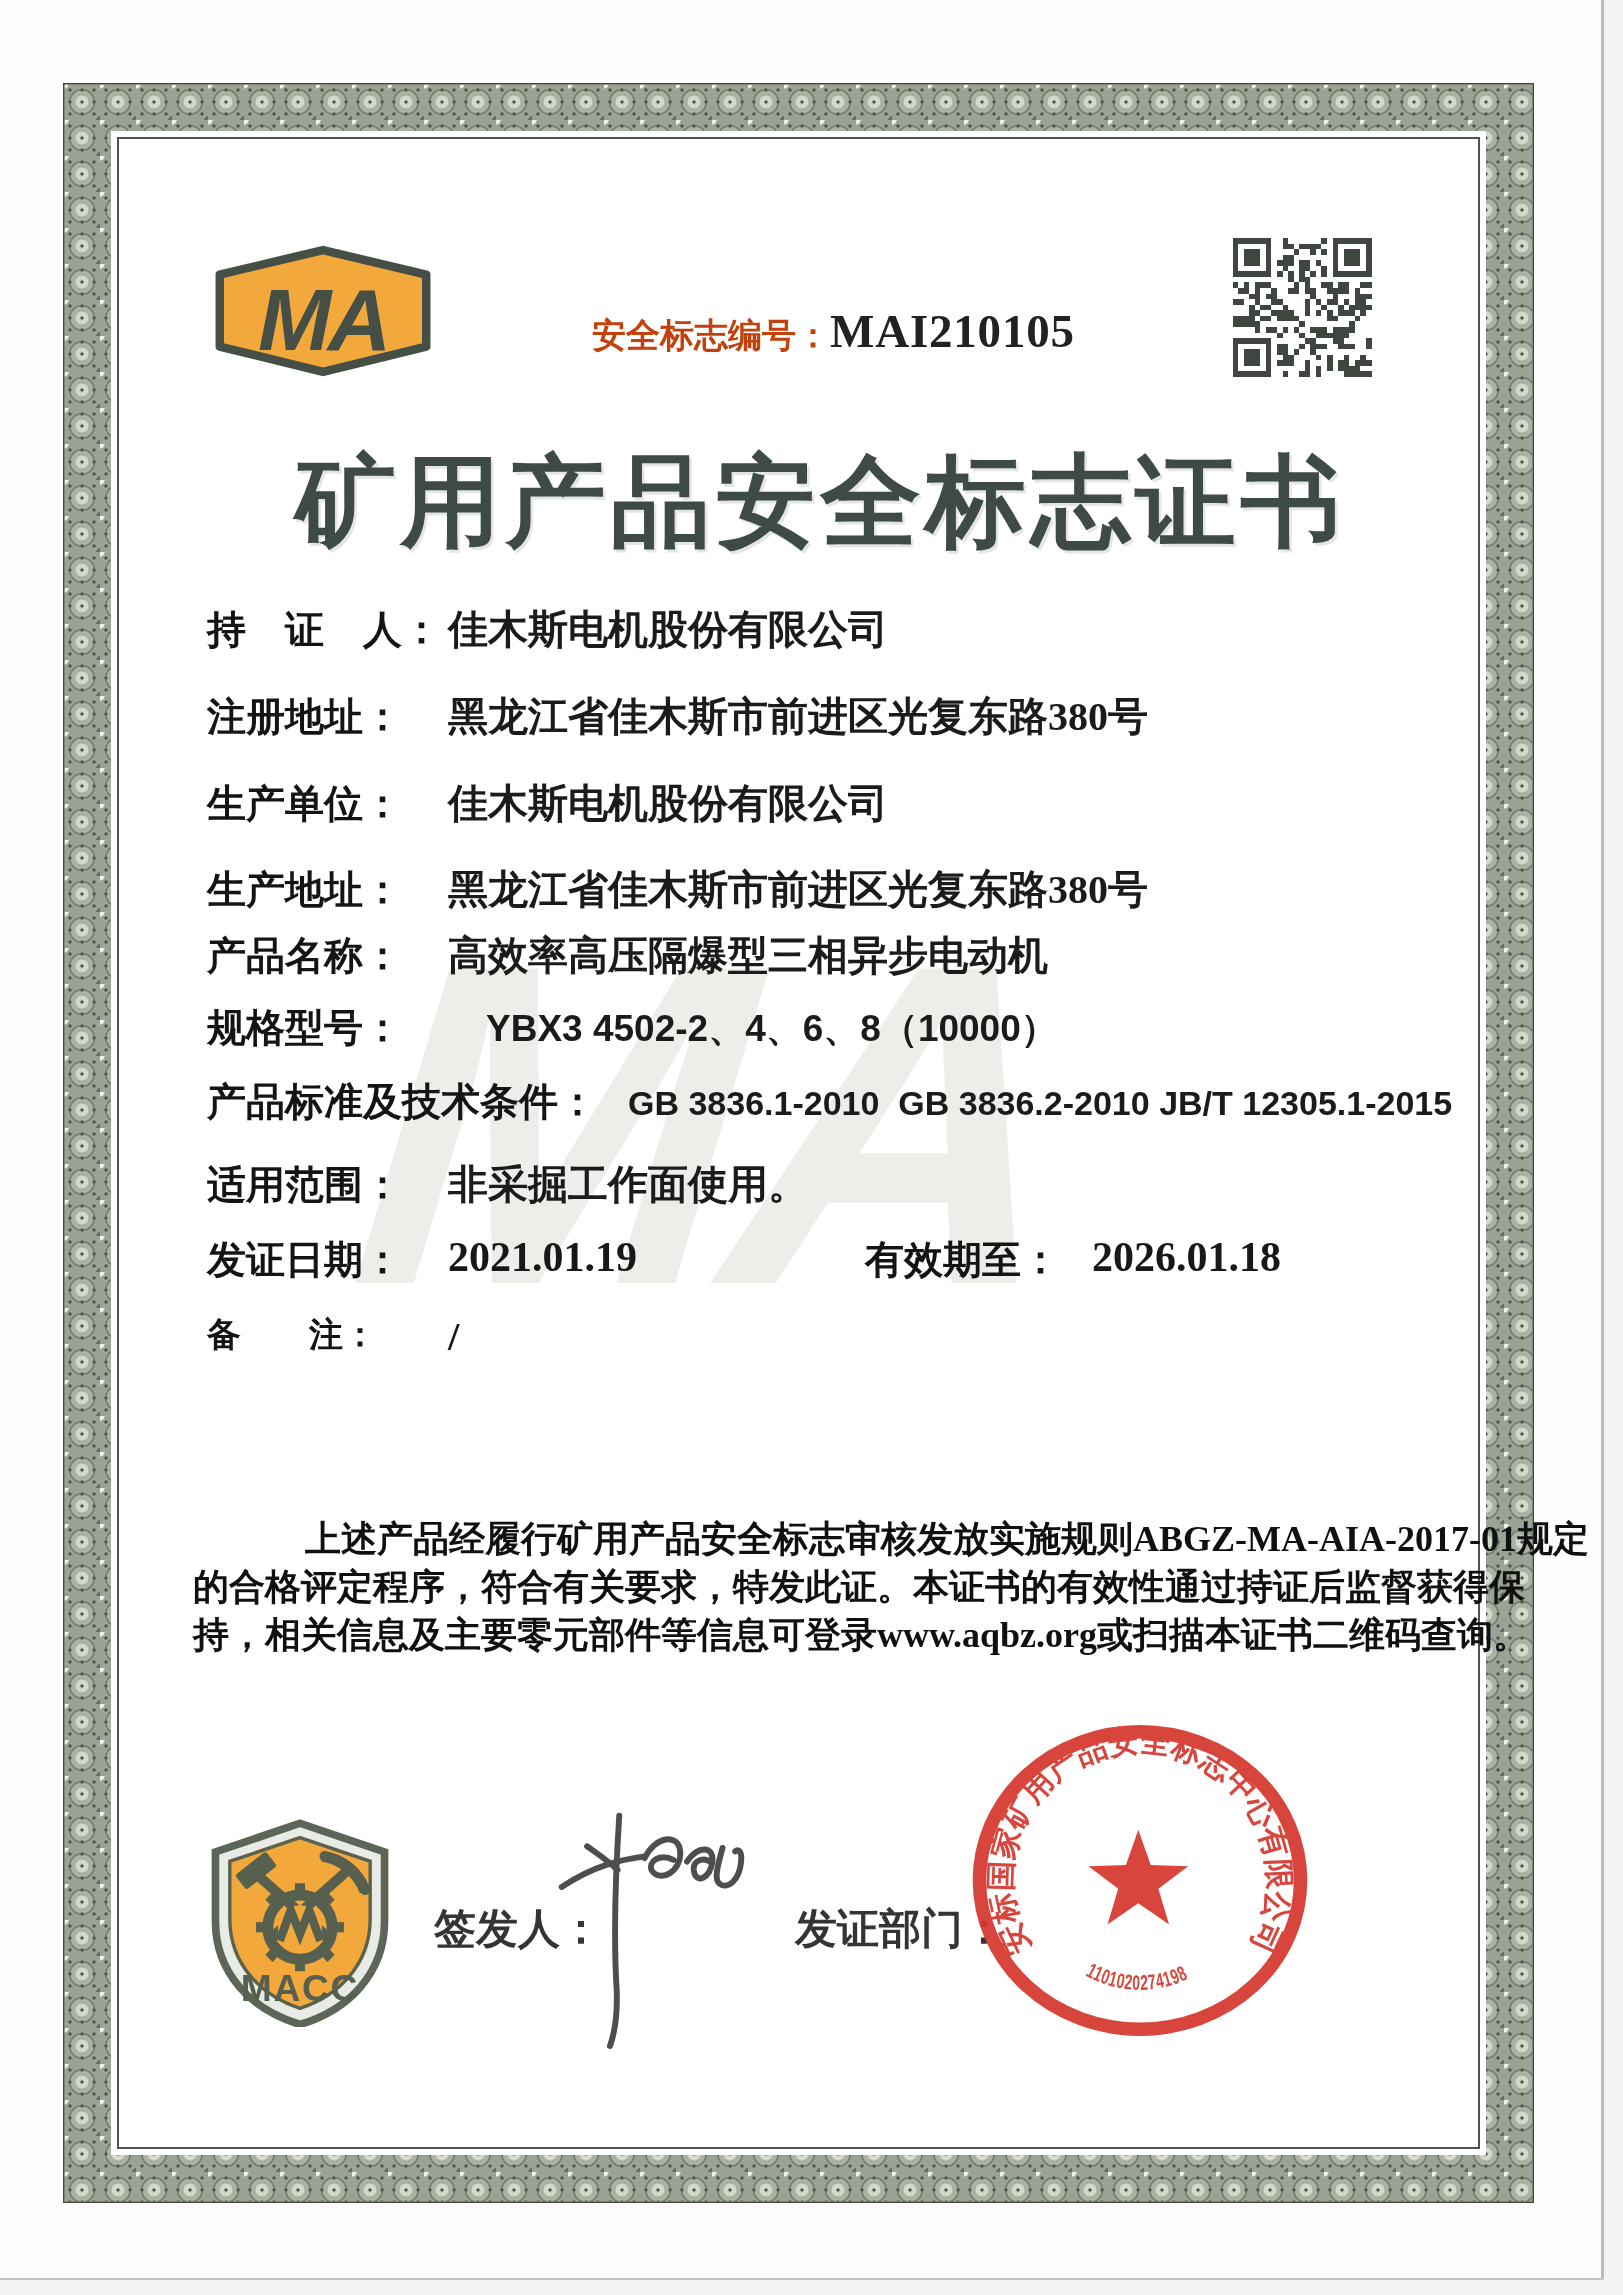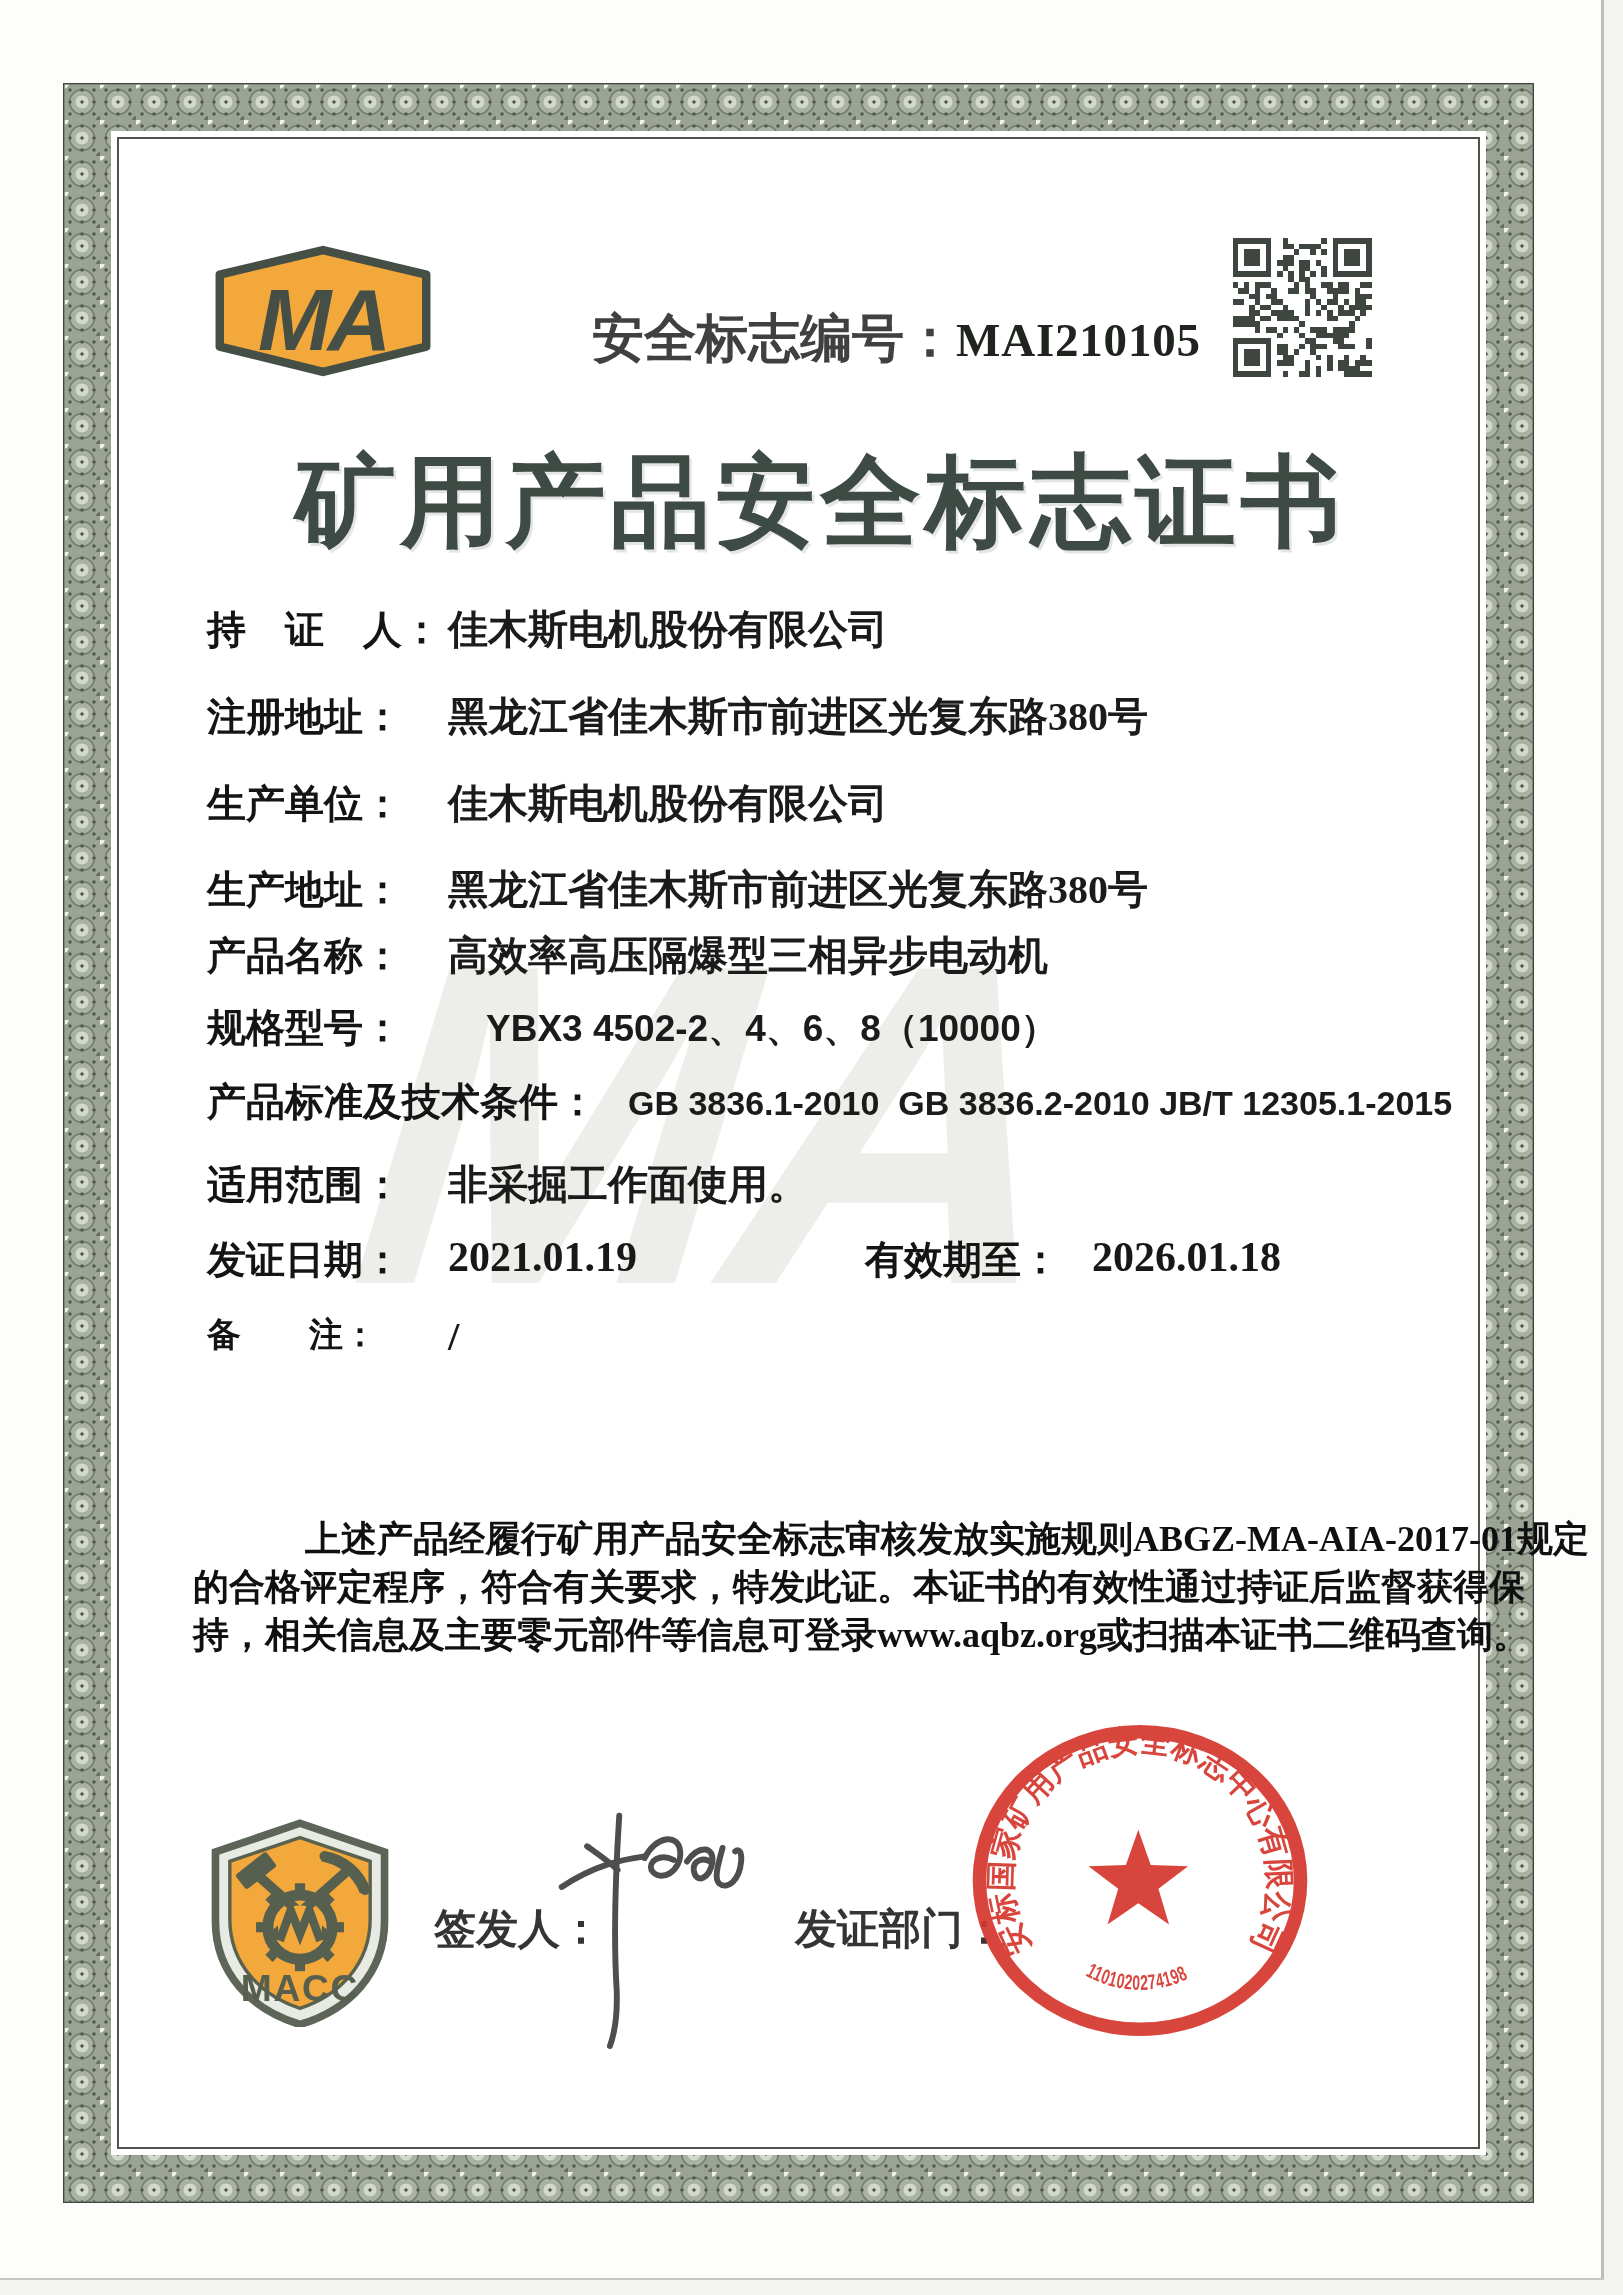--- a/index.html
+++ b/index.html
@@ -30,21 +30,21 @@
 
   .wm { position:absolute; left:364px; top:862px; z-index:2; font-family:"Liberation Sans",sans-serif;
         font-weight:900; font-style:italic; font-size:457px; letter-spacing:-8.5px; color:#edeeea;
         transform:skewX(-6deg); user-select:none; }
 
   .content { position:absolute; inset:0; z-index:3; }
 
   
   .ma-logo { position:absolute; left:213px; top:244px; width:220px; height:134px; }
   .cert-no { position:absolute; left:592px; top:304px; white-space:nowrap; }
-  .cert-no .lbl { font-family:"Liberation Sans",sans-serif; font-weight:700; font-size:52px; color:#404040; }
+  .cert-no .lbl { font-family:"Liberation Sans",sans-serif; font-weight:700; font-size:34px; color:#c2410c; }
   .cert-no .val { font-family:"Liberation Serif",serif; font-weight:600; font-size:47px; color:#20241f; letter-spacing:0.8px; }
   .qr { position:absolute; left:1230px; top:238px; width:144px; height:139px; }
   .qr svg { width:100%; height:100%; }
 
   
   .title { position:absolute; left:127px; top:436px; width:1370px; padding-left:17px; text-align:center;
            font-family:"Liberation Sans",sans-serif; font-weight:900; font-size:100px; letter-spacing:5px;
            color:#3e4a44; text-shadow:2.5px 2.5px 0 rgba(62,74,68,0.14); white-space:nowrap; }
 
   

